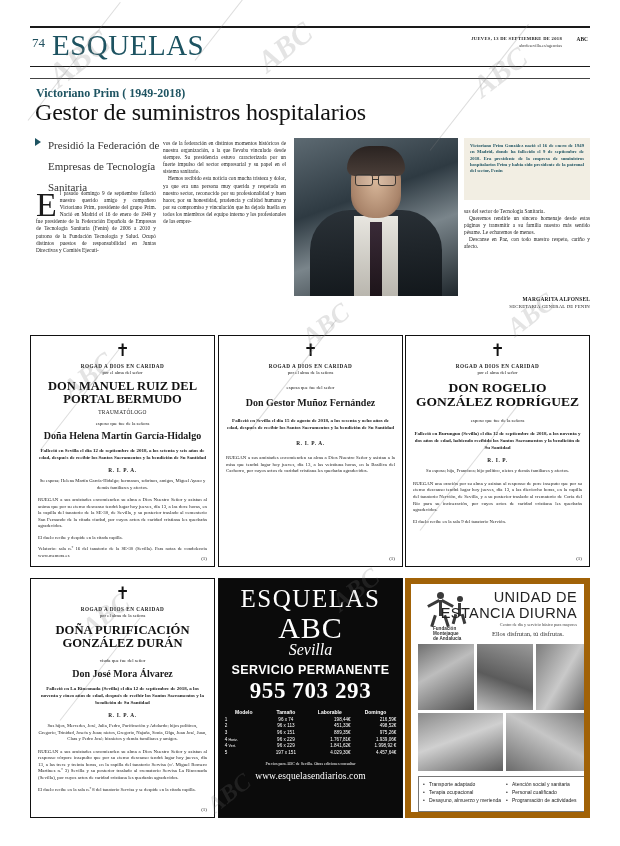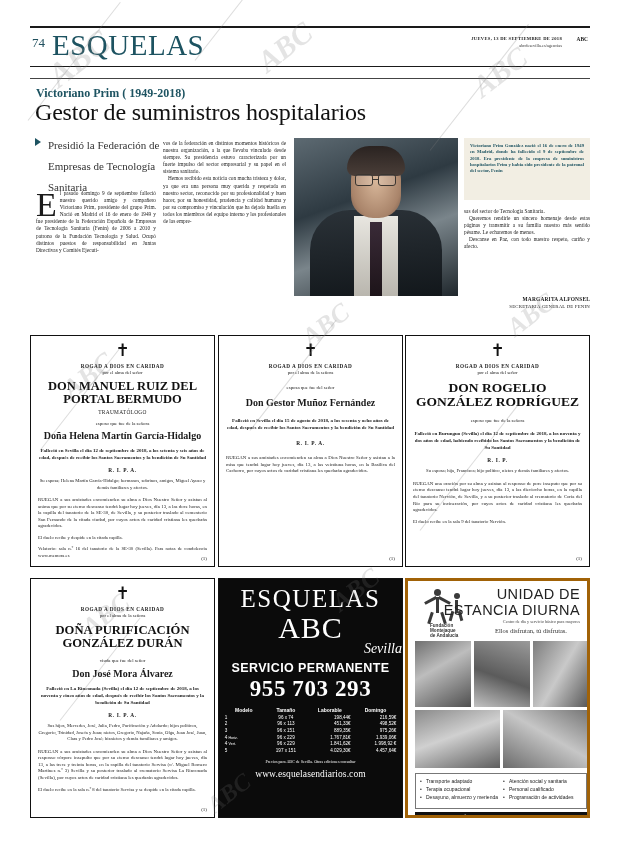--- a/index.html
+++ b/index.html
@@ -172,21 +172,21 @@
 
   
   .ad-abc {
     position:absolute; left:218px; top:578px; width:185px; height:240px;
     background:#0b0b0b; color:#fff; border:1px solid #111; overflow:hidden;
   }
   .ad-esq { text-align:center; font-size: 25px; letter-spacing:1.5px; margin-top:6px;
     font-family:"Liberation Serif", serif; }
   .ad-abc2 { text-align:center; font-size: 30px; letter-spacing:1px; margin-top:-2px;
     font-family:"Liberation Serif", serif; }
-  .ad-sev { text-align:right; font-size: 14px; font-style:italic; margin-top:-4px;
+  .ad-sev { text-align:center; font-size: 16px; font-style:italic; margin-top:-4px;
     font-family:"Liberation Serif", serif; }
   .ad-serv { text-align:center; font-size: 12.5px; font-weight:bold; letter-spacing:0.4px; margin-top:4px;
     font-family:"Liberation Sans", sans-serif; }
   .ad-phone { text-align:center; font-size: 23px; font-weight:bold; letter-spacing:0.6px; margin-top:1px;
     font-family:"Liberation Serif", serif; }
   .ad-table { width:96%; margin:4px auto 0 auto; border-collapse:collapse;
     font-size: 4.6px; font-family:"Liberation Sans", sans-serif; }
   .ad-table th { font-weight:bold; padding:1px 2px; text-align:center; font-size:5px; }
   .ad-table td { padding:0.8px 2px; }
   .ad-table td.m { text-align:left; width:24%; }
@@ -194,21 +194,21 @@
   .ad-table td.l { text-align:right; width:26%; }
   .ad-table td.d { text-align:right; width:26%; }
   .ad-table td.m small { font-size:3.6px; }
   .ad-note { font-size: 4.1px; text-align:center; margin-top:5px; padding:0 8px; line-height:5.6px; }
   .ad-url { text-align:center; font-size: 9.5px; margin-top:5px; letter-spacing:0.1px;
     font-family:"Liberation Serif", serif; }
 
   
   .ad-unit {
     position:absolute; left:405px; top:578px; width:185px; height:240px;
-    background:#fff; border:3px solid #a16207; overflow:hidden;
+    background:#fff; border:6px solid #a16207; overflow:hidden;
   }
   .u-title { position:absolute; right:7px; top:5px; text-align:right;
     font-size: 14.5px; font-family:"Liberation Sans", sans-serif; color:#222; line-height:16px; letter-spacing:0.4px; }
   .u-sub { position:absolute; right:7px; top:38px; text-align:right; font-size:4.3px; color:#444; }
   .u-slogan { position:absolute; right:20px; top:46px; text-align:right; font-size:6.5px; color:#333;
     font-family:"Liberation Serif", serif; }
   .u-logo { position:absolute; left:6px; top:6px; width:66px; height:48px; }
   .u-logo .fig { position:absolute; background:#3a3a3a; }
   .u-logotext { position:absolute; left:16px; top:36px; font-size:4.6px; font-weight:bold; color:#333;
     line-height:5.2px; font-family:"Liberation Sans", sans-serif; }

